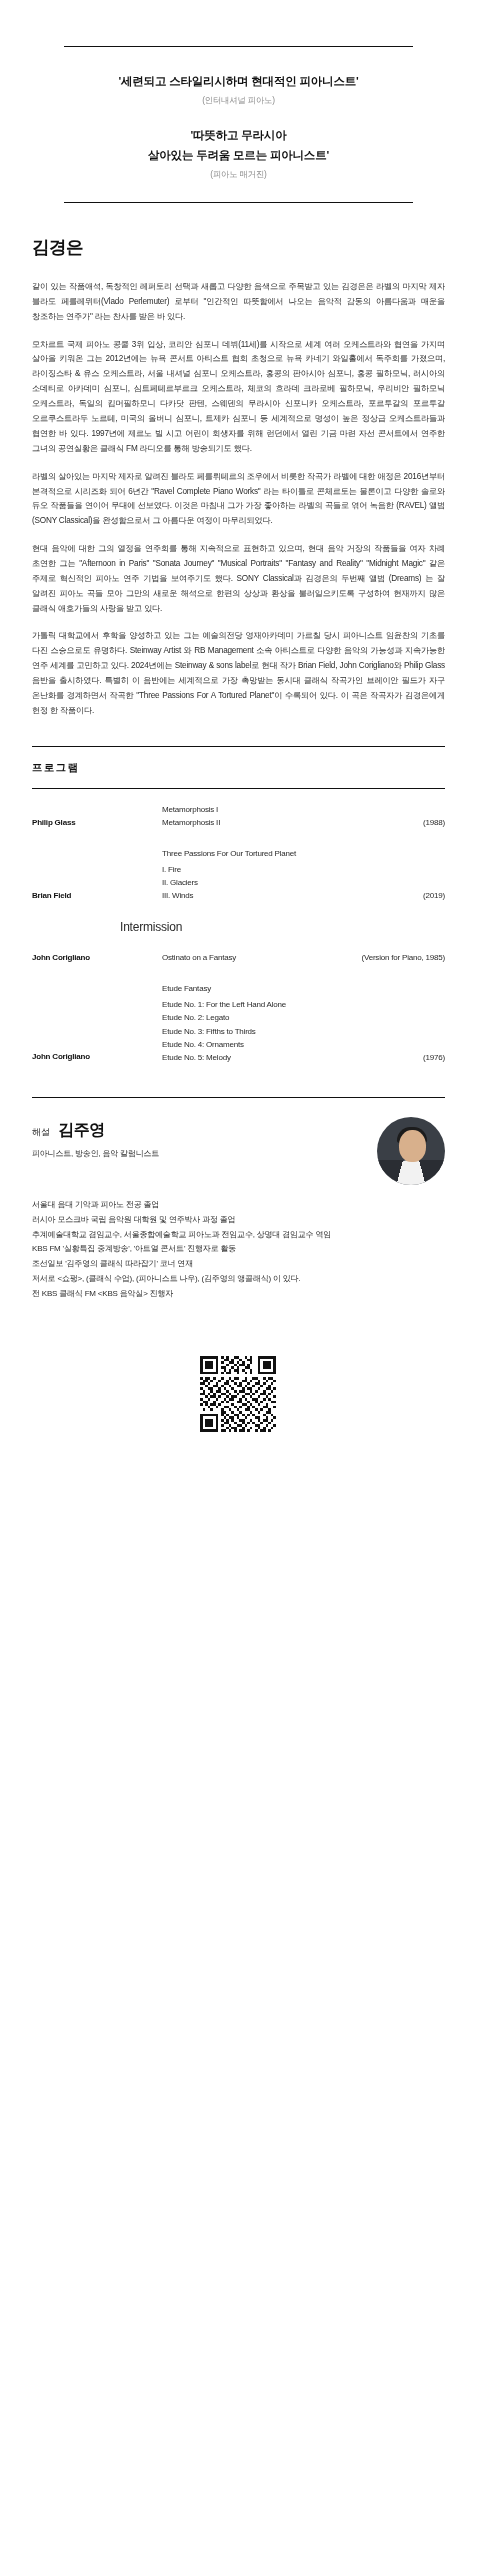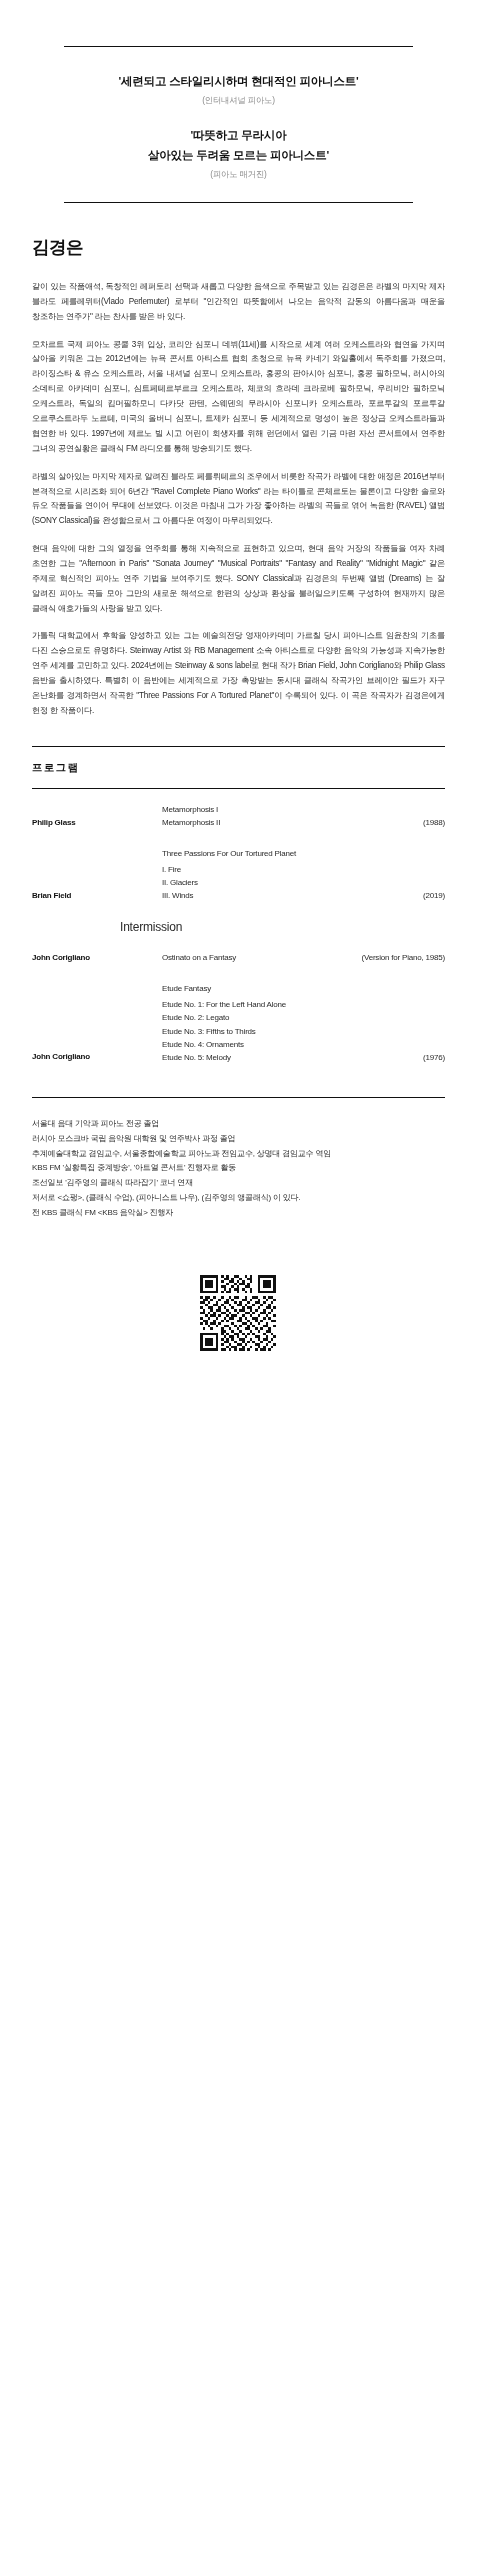--- a/index.html
+++ b/index.html
@@ -319,20 +319,35 @@
           <div>Etude No. 5: Melody</div>
         </div>
         <div class="prog-year">(1976)</div>
       </div>
 
     </div>
   </div>
 
   <div class="commentator-sec">
     <hr class="rule">
+    <div class="comm-flex">
+      <div class="comm-left">
+        <div>
+          <span class="comm-role">해설</span>
+          <span class="comm-name">김주영</span>
+        </div>
+        <div class="comm-sub">피아니스트, 방송인, 음악 칼럼니스트</div>
+      </div>
+      <div class="comm-photo">
+        <div class="body"></div>
+        <div class="jacket"></div>
+        <div class="hair"></div>
+        <div class="face"></div>
+      </div>
+    </div>
     <div class="comm-bio">
       <p style="white-space: pre-line;">서울대 음대 기악과 피아노 전공 졸업
 러시아 모스크바 국립 음악원 대학원 및 연주박사 과정 졸업
 추계예술대학교 겸임교수, 서울종합예술학교 피아노과 전임교수, 상명대 겸임교수 역임
 KBS FM '실황특집 중계방송', '아트열 콘서트' 진행자로 활동
 조선일보 '김주영의 클래식 따라잡기' 코너 연재
 저서로 &lt;쇼팽&gt;, (클래식 수업), (피아니스트 나우), (김주영의 앵콜래식) 이 있다.
 전 KBS 클래식 FM &lt;KBS 음악실&gt; 진행자</p>
     </div>
   </div>

